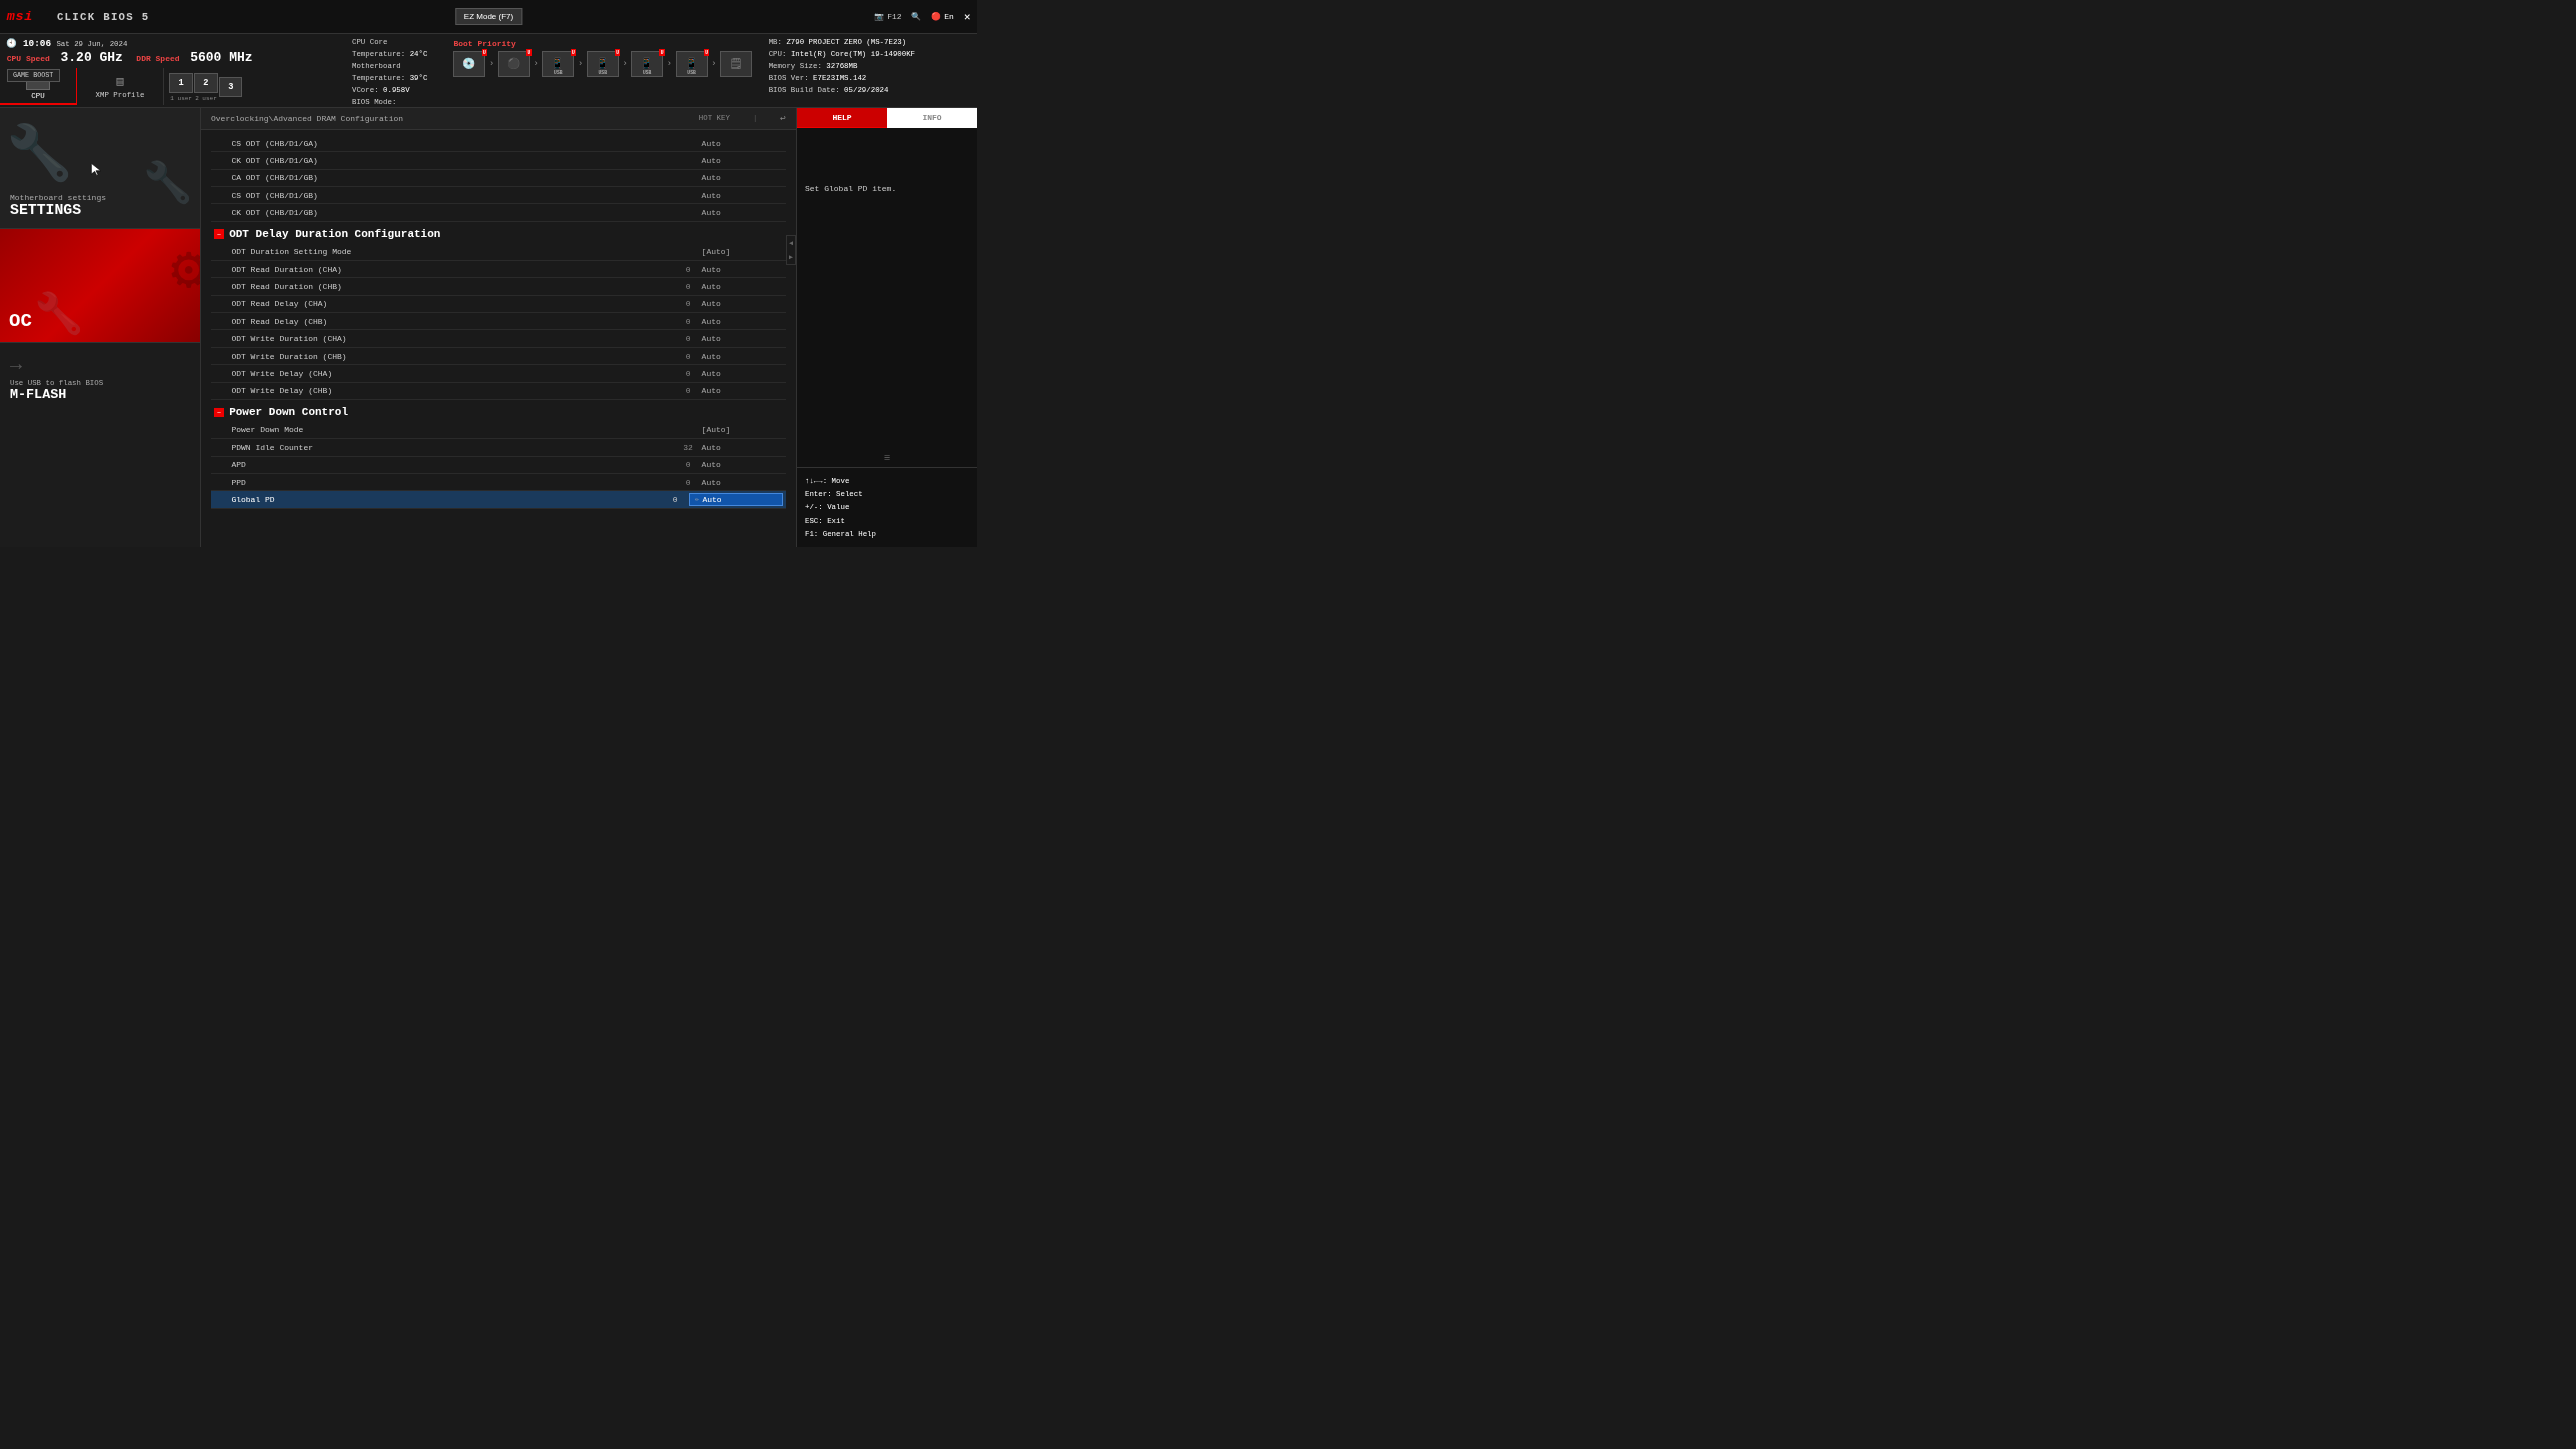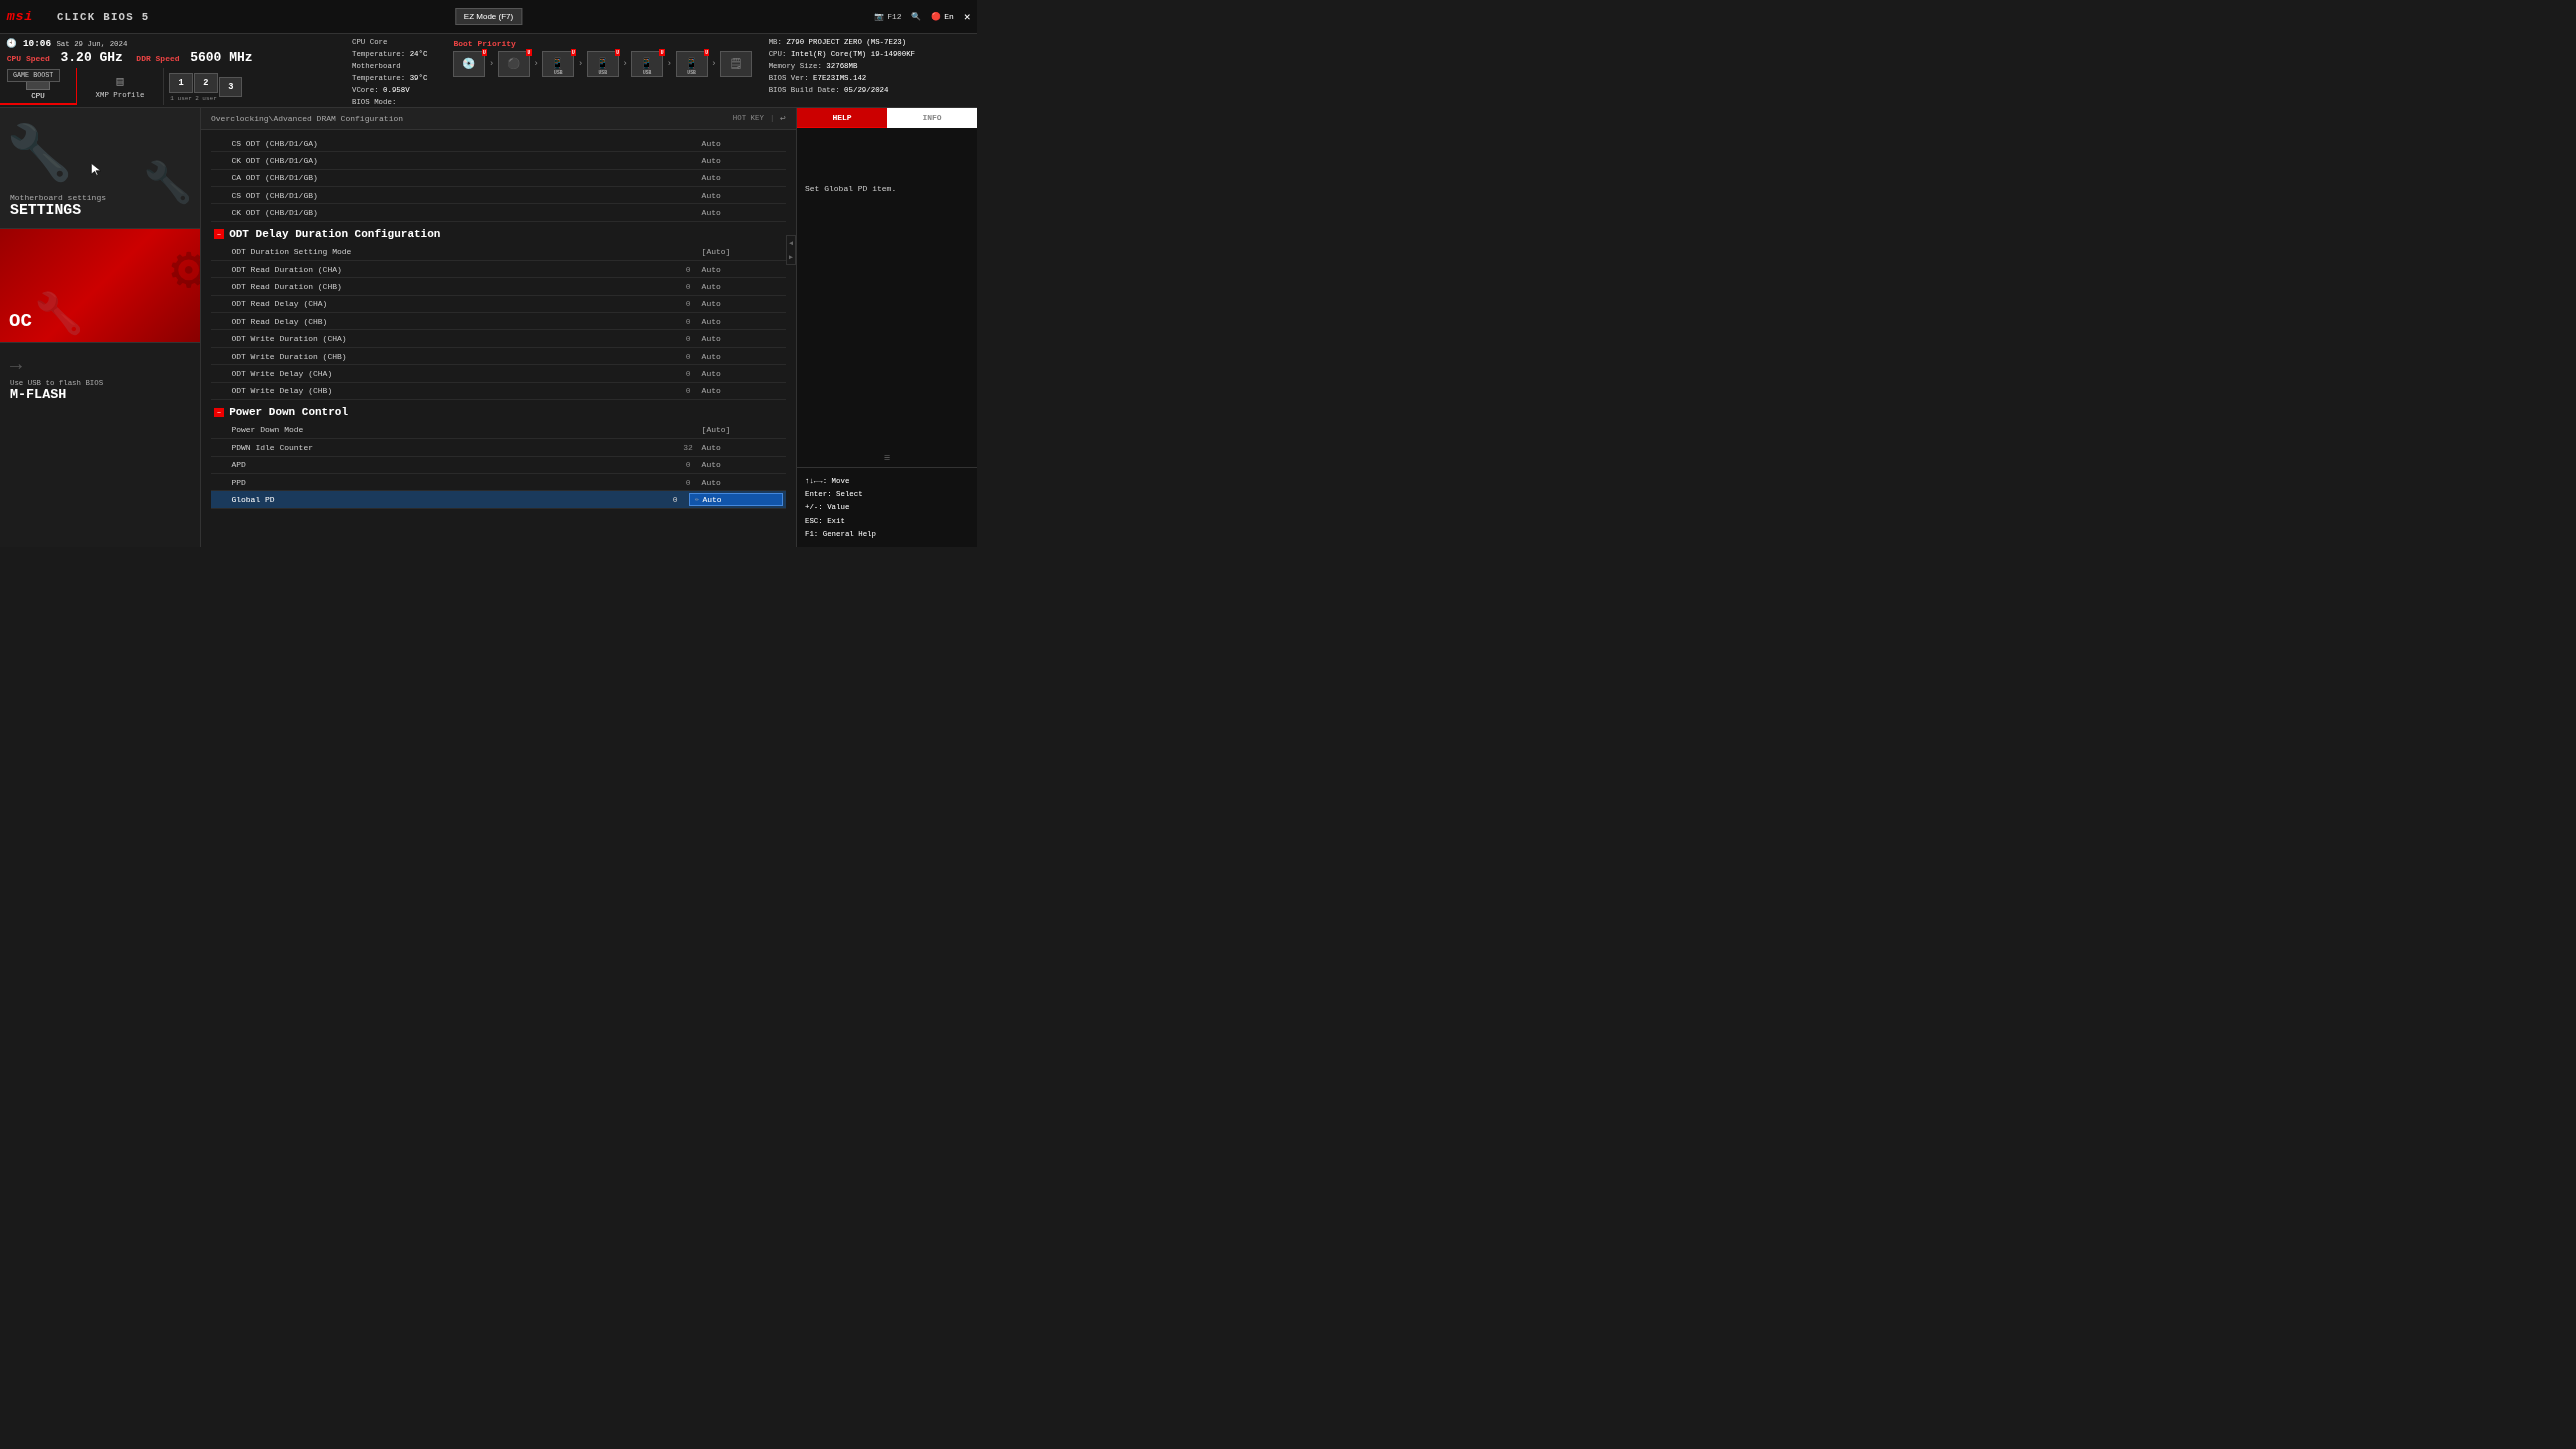--- a/index.html
+++ b/index.html
@@ -268,21 +268,21 @@
       height: 21.5px;
       background: #222;
       display: flex;
       align-items: center;
       padding: 0 10px;
       border-bottom: 0.7px solid #333;
       justify-content: space-between;
       text-align: center;
     }
     .breadcrumb-text { color: #aaa; font-size: 8px; }
-    .hotkey-area { display: flex; align-items: center; gap: 6px; color: #888; font-size: 7.4px; }
+    .hotkey-area { display: flex; align-items: center; gap: 23px; color: #888; font-size: 7.4px; }
     .hotkey-sep { color: #555; }
     .back-btn { color: #888; cursor: pointer; font-size: 9.4px; }
 
     .settings-list {
       flex: 1;
       overflow-y: auto;
       padding: 5.4px 10px;
     }
     .settings-list::-webkit-scrollbar { width: 5.4px; }
     .settings-list::-webkit-scrollbar-track { background: #111; }

